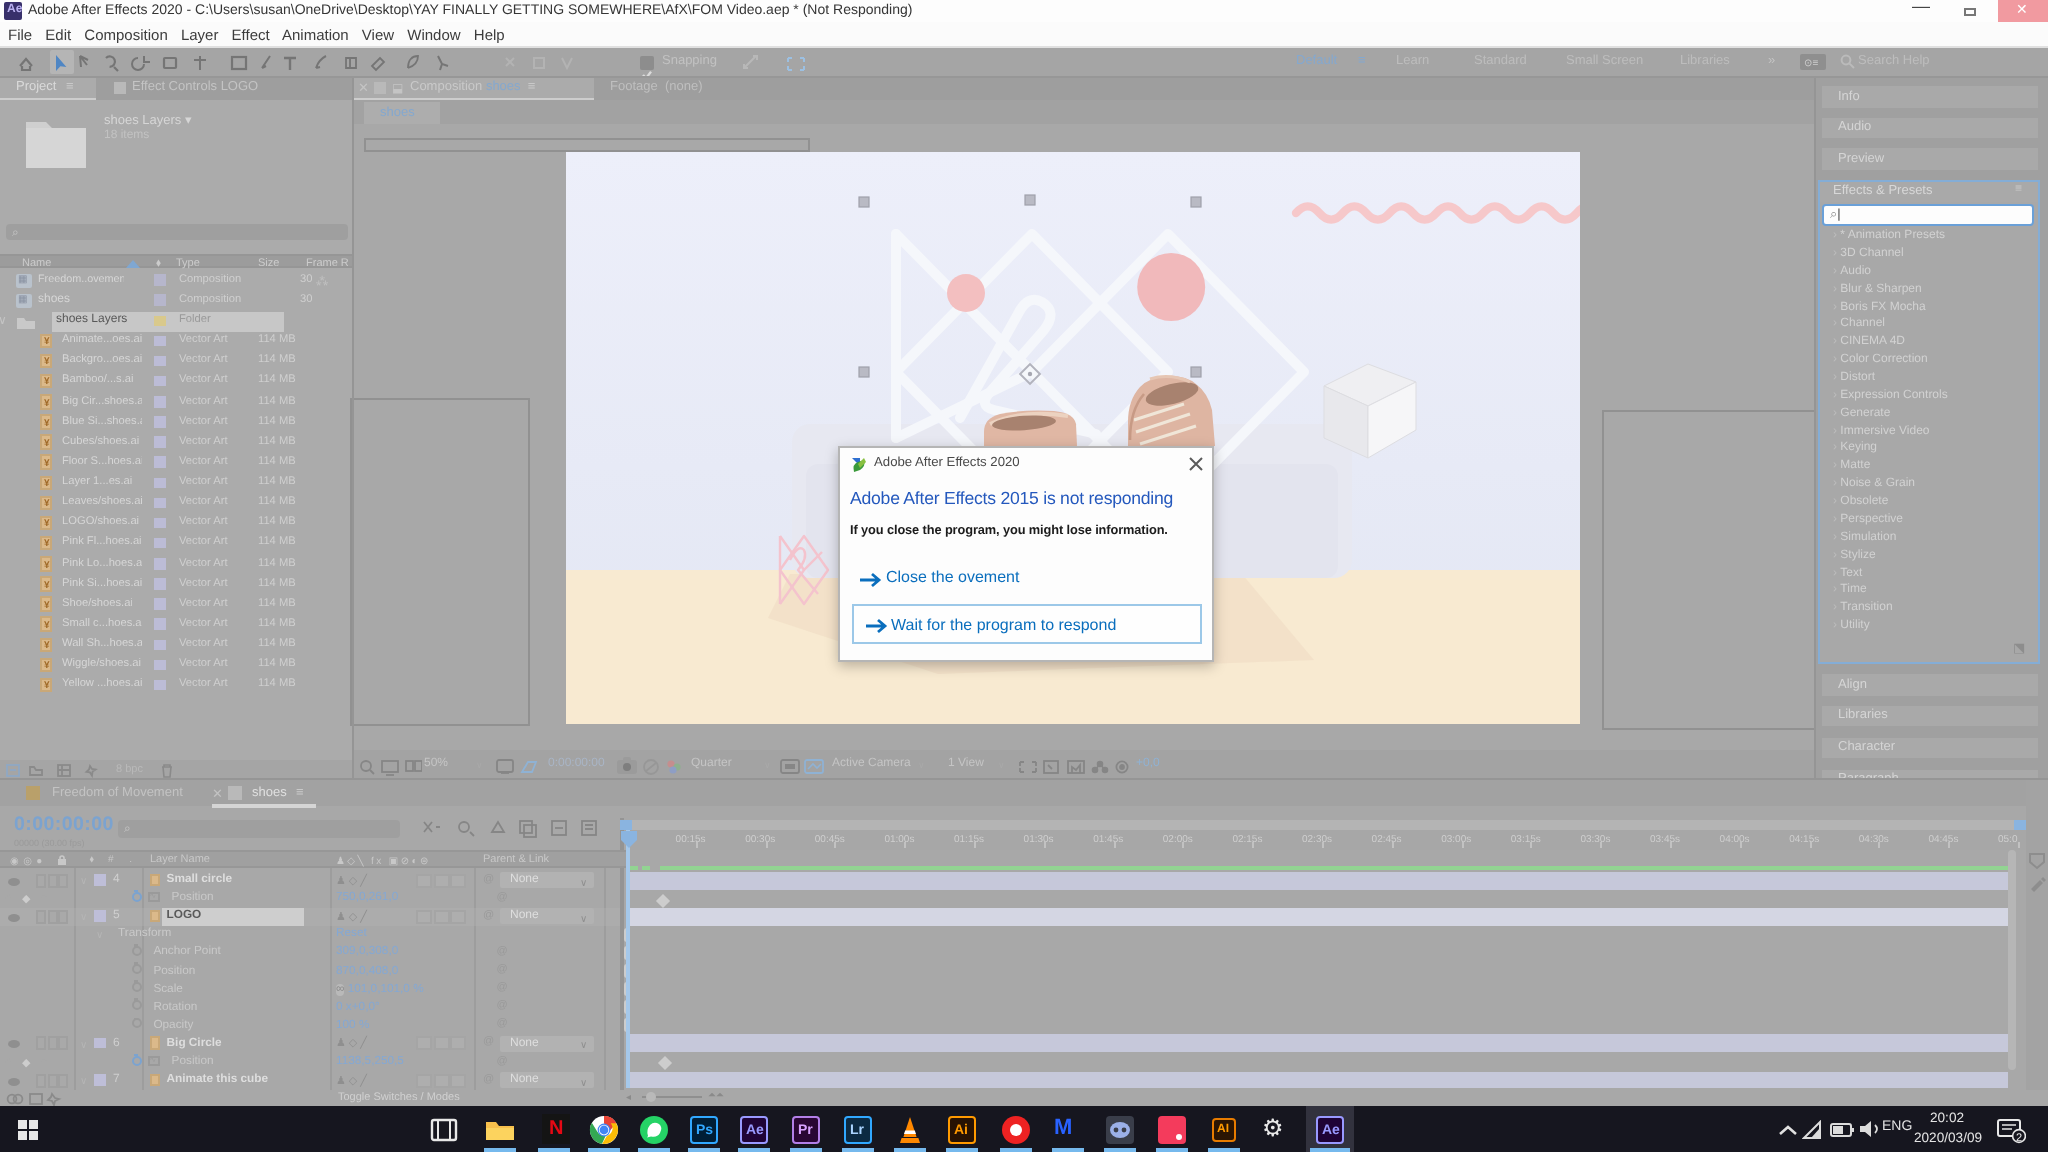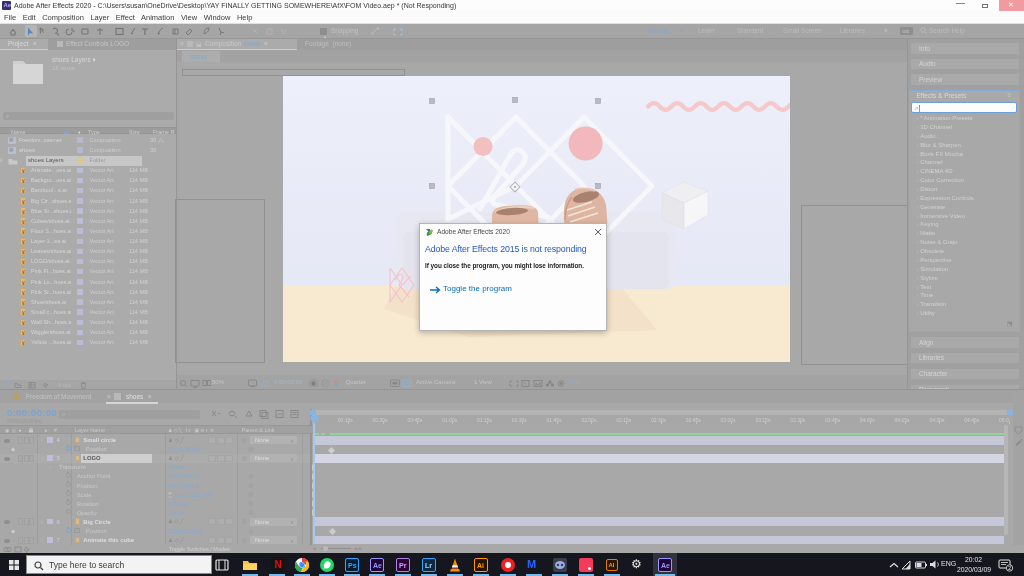--- a/index.html
+++ b/index.html
@@ -837,39 +837,38 @@
   </svg>
   <div class="tx" style="left:17px;top:3.5px;font-size:6.6px;color:#4a4a4a;">Adobe After Effects 2020</div>
   <svg class="abs" style="left:174px;top:4px;" width="8" height="8">
       <path d="M1 1 L7 7 M7 1 L1 7" stroke="#5a5a5a" stroke-width="1"></path>
     </svg>
   <div class="tx" style="left:5px;top:20px;font-size:8.8px;color:#2458bd;letter-spacing:-0.12px;">Adobe After Effects 2015 is not responding</div>
   <div class="tx" style="left:5px;top:37.5px;font-size:6.4px;color:#1c1c1c;font-weight:bold;letter-spacing:-0.05px;">If you close the program, you might lose information.</div>
   <svg class="abs" style="left:10px;top:62px;" width="11" height="8">
       <path d="M0 4 H9 M6 1 L9.5 4 L6 7" stroke="#0a6ebd" stroke-width="1.4" fill="none"></path>
     </svg>
-  <div class="tx" style="left:23px;top:60px;font-size:8px;color:#0a6ebd;">Toggle the program</div>
+  <div class="tx" style="left:23px;top:60px;font-size:8px;color:#0a6ebd;">Close the ovement</div>
+  <div class="abs" style="left:5.5px;top:78px;width:175px;height:20px;border:1px solid #9cc8e8;background:#fefefe;">
+    <svg class="abs" style="left:6px;top:6px;" width="11" height="8">
+        <path d="M0 4 H9 M6 1 L9.5 4 L6 7" stroke="#0a6ebd" stroke-width="1.4" fill="none"></path>
+      </svg>
+    <div class="tx" style="left:19px;top:4.5px;font-size:8px;color:#0a6ebd;">Wait for the program to respond</div>
+  </div>
 </div>
 
 <div class="abs" id="taskbar" style="left:0;top:553px;width:1024px;height:23px;background:#16161f;">
   <svg class="abs" style="left:9px;top:7px;" width="10" height="10">
       <g fill="#e8e8e8">
         <rect x="0" y="0" width="4.5" height="4.5"></rect>
         <rect x="5.5" y="0" width="4.5" height="4.5"></rect>
         <rect x="0" y="5.5" width="4.5" height="4.5"></rect>
         <rect x="5.5" y="5.5" width="4.5" height="4.5"></rect>
       </g>
     </svg>
-  <div class="abs" style="left:26px;top:2px;width:186px;height:19px;background:#f3f3f3;border:1px solid #8a8a8a;">
-    <svg class="abs" style="left:7px;top:5px;" width="10" height="10">
-        <circle cx="4" cy="4" r="3" stroke="#3c3c3c" stroke-width="1.2" fill="none"></circle>
-        <path d="M6.5 6.5 L9 9" stroke="#3c3c3c" stroke-width="1.2"></path>
-      </svg>
-    <div class="tx" style="left:22px;top:4px;font-size:8.5px;color:#3a3a3a;">Type here to search</div>
-  </div>
   <div class="abs" style="left:214px;top:3.5px;width:16px;height:16px;"><svg width="16" height="16">
         <rect x="2" y="3" width="12" height="10" rx="1" stroke="#e8e8e8" stroke-width="1.2" fill="none"></rect>
         <path d="M5 3 v10 M11 3 v10" stroke="#e8e8e8" stroke-width="1"></path>
       </svg></div>
   <div class="abs" style="left:242px;top:3.5px;width:16px;height:16px;"><svg width="16" height="16">
         <path d="M1 4 h5 l1.5 2 h7.5 v7 h-14 z" fill="#f8c04c"></path>
         <path d="M1 7 h14 v6 h-14 z" fill="#fcd35e"></path>
       </svg></div>
     <div class="abs" style="left:242px;top:21px;width:16px;height:1.5px;background:#76b9ed;"></div>
   <div class="abs" style="left:269px;top:3.5px;width:16px;height:16px;">

